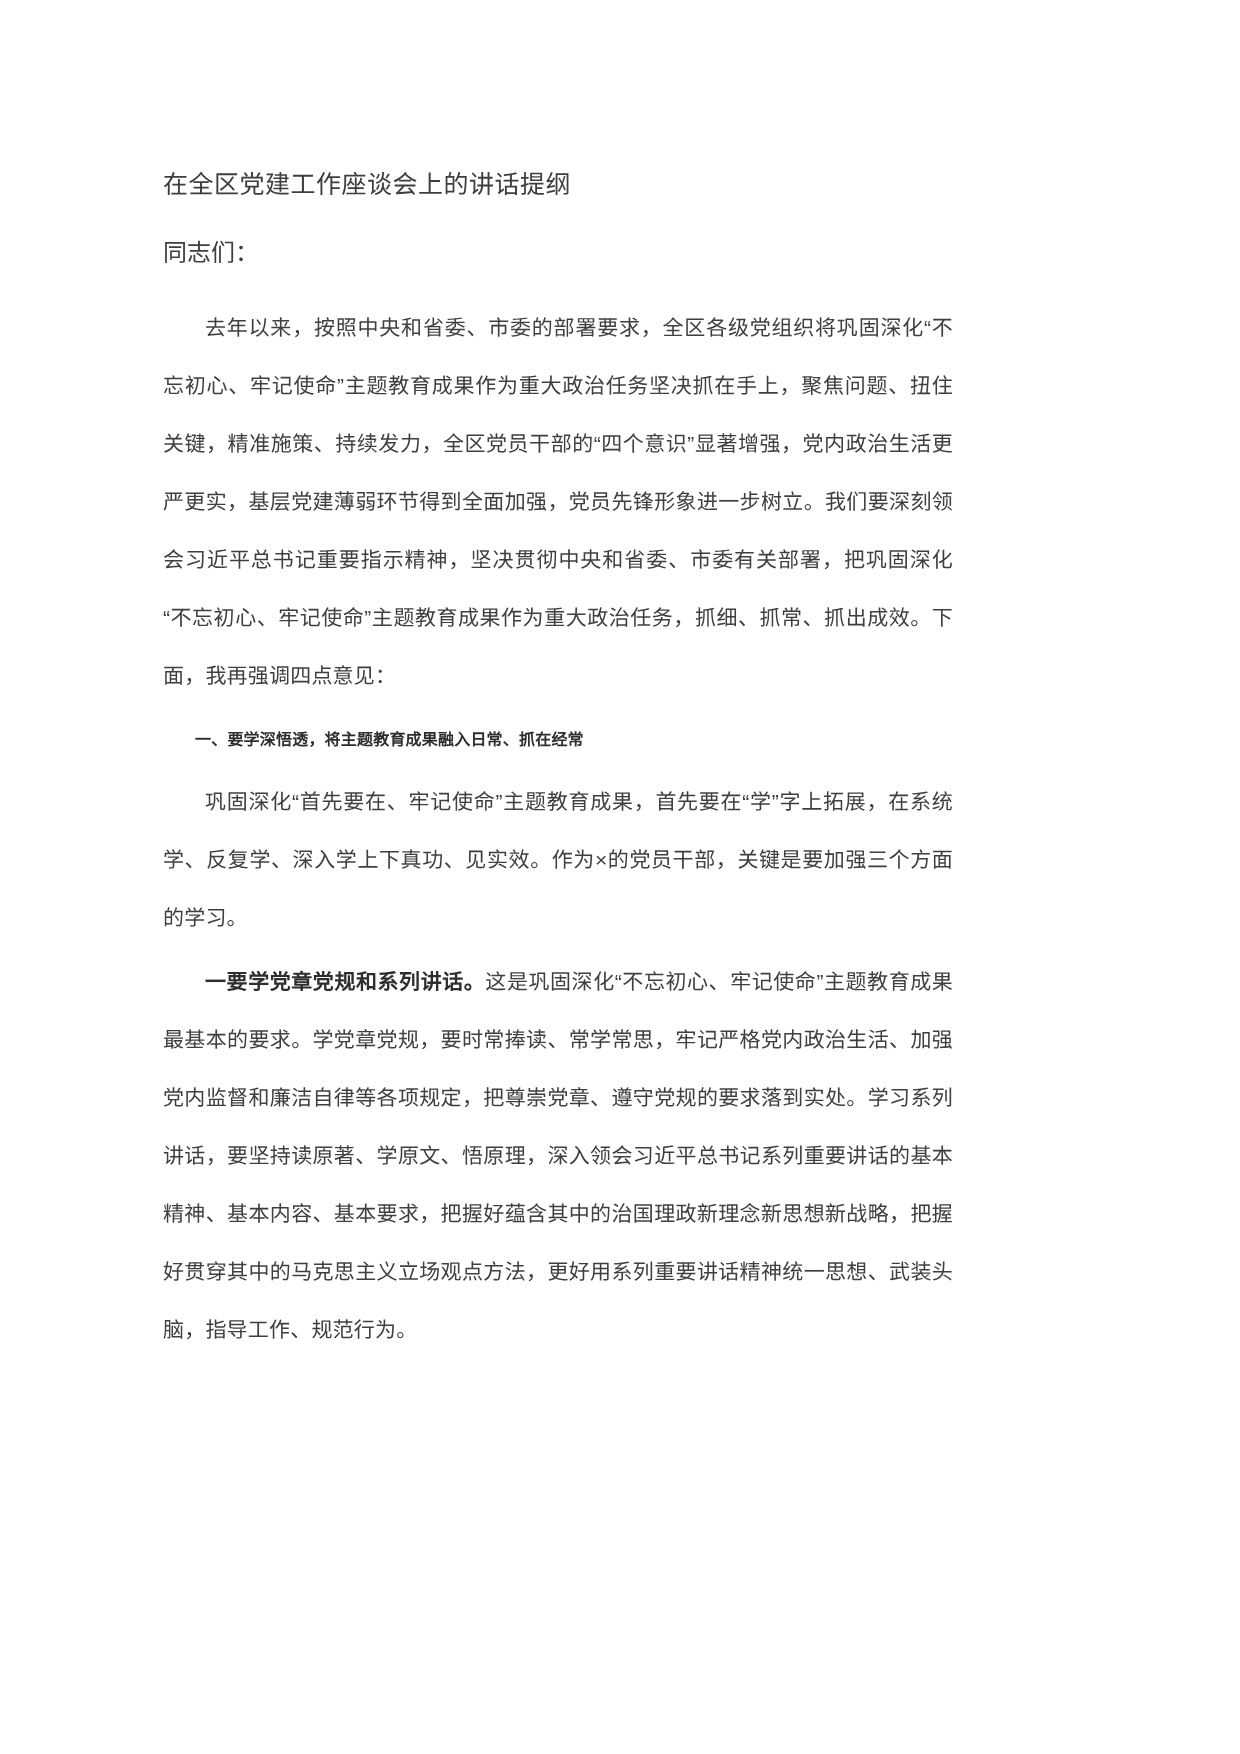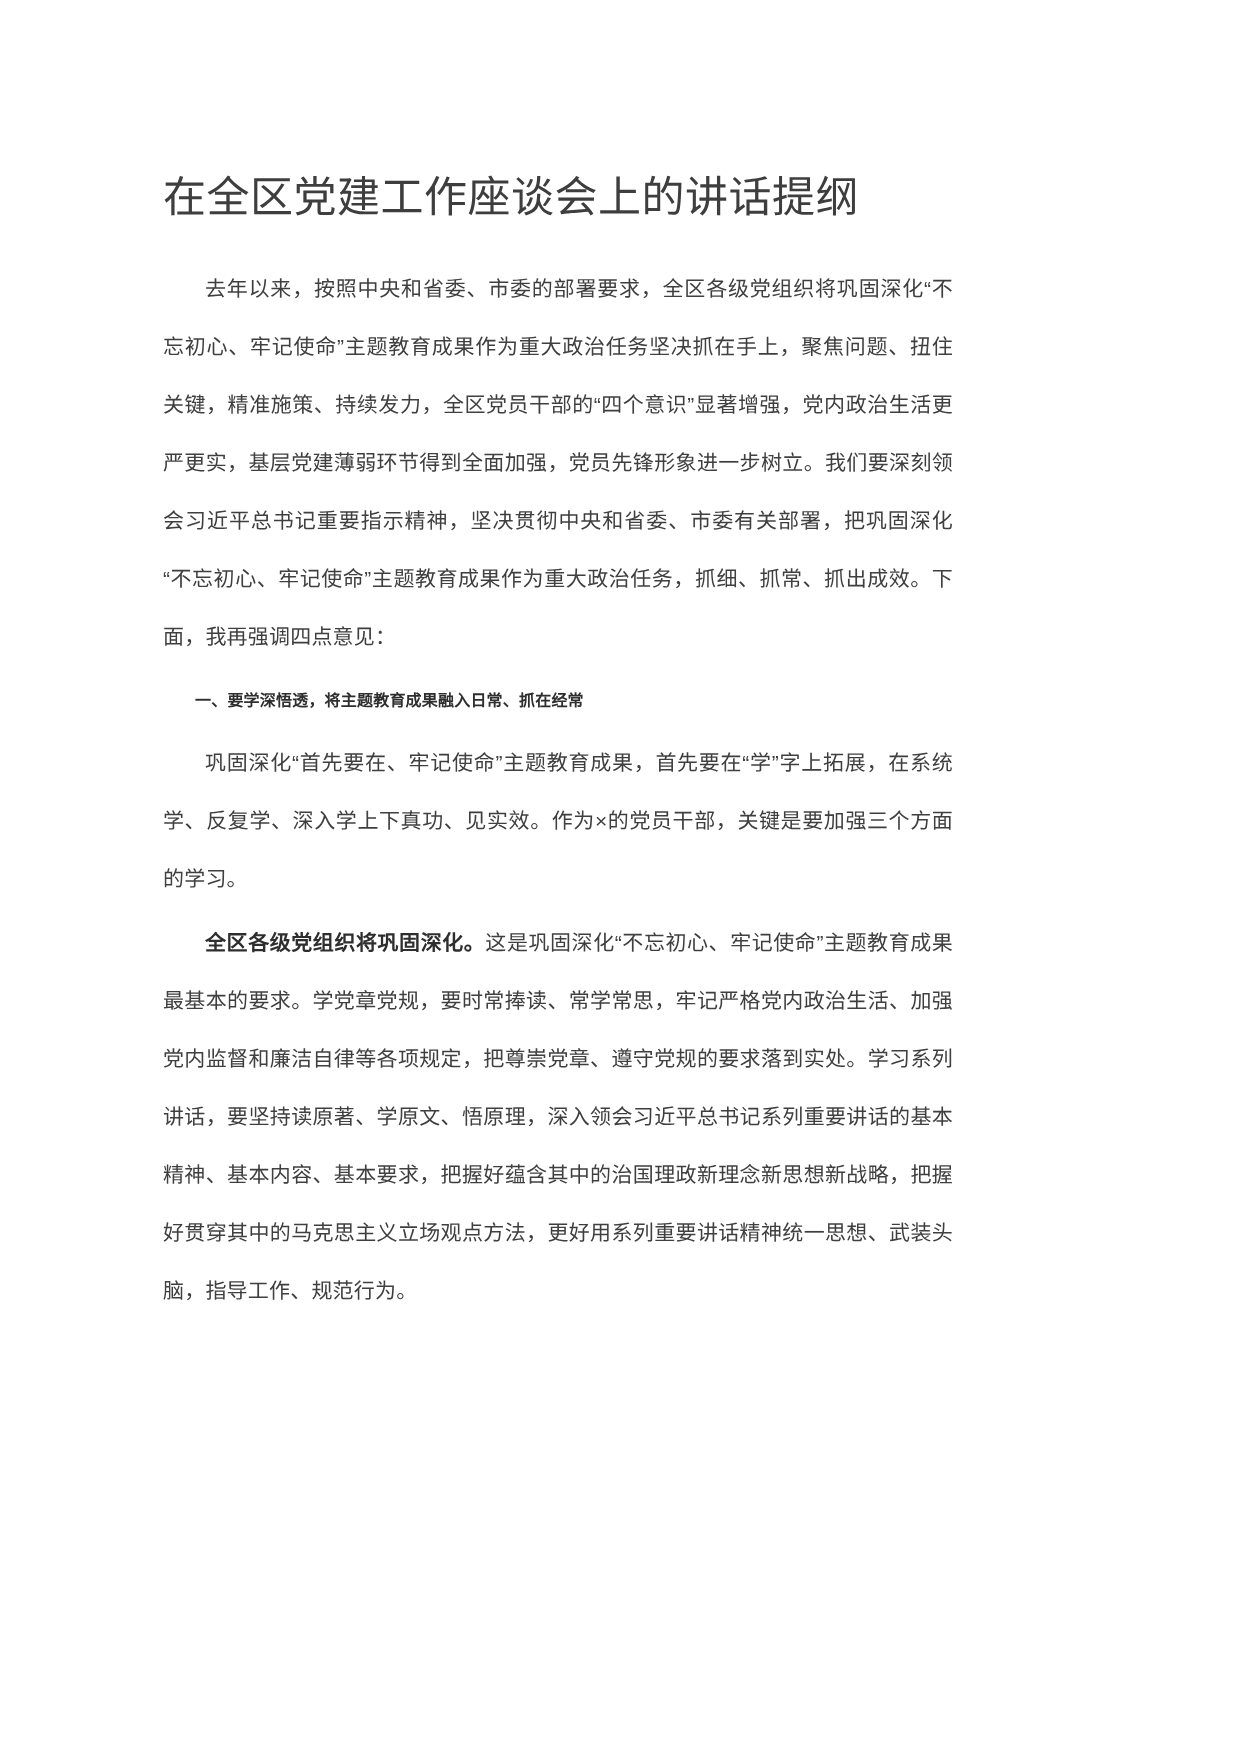--- a/index.html
+++ b/index.html
@@ -21,21 +21,21 @@
     box-sizing: border-box;
     overflow: hidden;
   }
   .page-body {
     position: absolute;
     left: 163px;
     top: 168px;
     width: 790px;
   }
   .doc-title {
-    font-size: 43px;
+    font-size: 25px;
     font-weight: 400;
     color: #3e3e3e;
     letter-spacing: 0.5px;
     line-height: 1.35;
     margin: 0 0 34px 0;
     text-align: left;
     white-space: nowrap;
   }
   .salutation {
     font-size: 24px;
@@ -69,23 +69,24 @@
   }
 </style>
 </head>
 <body>
 
 <div class="page">
   <div class="page-body">
 
     <h1 class="doc-title">在全区党建工作座谈会上的讲话提纲</h1>
 
+    <p class="salutation">同志们：</p>
 
     <p class="body-para">去年以来，按照中央和省委、市委的部署要求，全区各级党组织将巩固深化“不忘初心、牢记使命”主题教育成果作为重大政治任务坚决抓在手上，聚焦问题、扭住关键，精准施策、持续发力，全区党员干部的“四个意识”显著增强，党内政治生活更严更实，基层党建薄弱环节得到全面加强，党员先锋形象进一步树立。我们要深刻领会习近平总书记重要指示精神，坚决贯彻中央和省委、市委有关部署，把巩固深化“不忘初心、牢记使命”主题教育成果作为重大政治任务，抓细、抓常、抓出成效。下面，我再强调四点意见：</p>
 
     <p class="section-heading">一、要学深悟透，将主题教育成果融入日常、抓在经常</p>
 
     <p class="body-para">巩固深化“首先要在、牢记使命”主题教育成果，首先要在“学”字上拓展，在系统学、反复学、深入学上下真功、见实效。作为×的党员干部，关键是要加强三个方面的学习。</p>
 
-    <p class="body-para"><span class="lead">全区各级党组织将巩固深化。</span><span>这是巩固深化“不忘初心、牢记使命”主题教育成果最基本的要求。学党章党规，要时常捧读、常学常思，牢记严格党内政治生活、加强党内监督和廉洁自律等各项规定，把尊崇党章、遵守党规的要求落到实处。学习系列讲话，要坚持读原著、学原文、悟原理，深入领会习近平总书记系列重要讲话的基本精神、基本内容、基本要求，把握好蕴含其中的治国理政新理念新思想新战略，把握好贯穿其中的马克思主义立场观点方法，更好用系列重要讲话精神统一思想、武装头脑，指导工作、规范行为。</span></p>
+    <p class="body-para"><span class="lead">一要学党章党规和系列讲话。</span><span>这是巩固深化“不忘初心、牢记使命”主题教育成果最基本的要求。学党章党规，要时常捧读、常学常思，牢记严格党内政治生活、加强党内监督和廉洁自律等各项规定，把尊崇党章、遵守党规的要求落到实处。学习系列讲话，要坚持读原著、学原文、悟原理，深入领会习近平总书记系列重要讲话的基本精神、基本内容、基本要求，把握好蕴含其中的治国理政新理念新思想新战略，把握好贯穿其中的马克思主义立场观点方法，更好用系列重要讲话精神统一思想、武装头脑，指导工作、规范行为。</span></p>
 
   </div>
 </div>
 
 </body></html>

